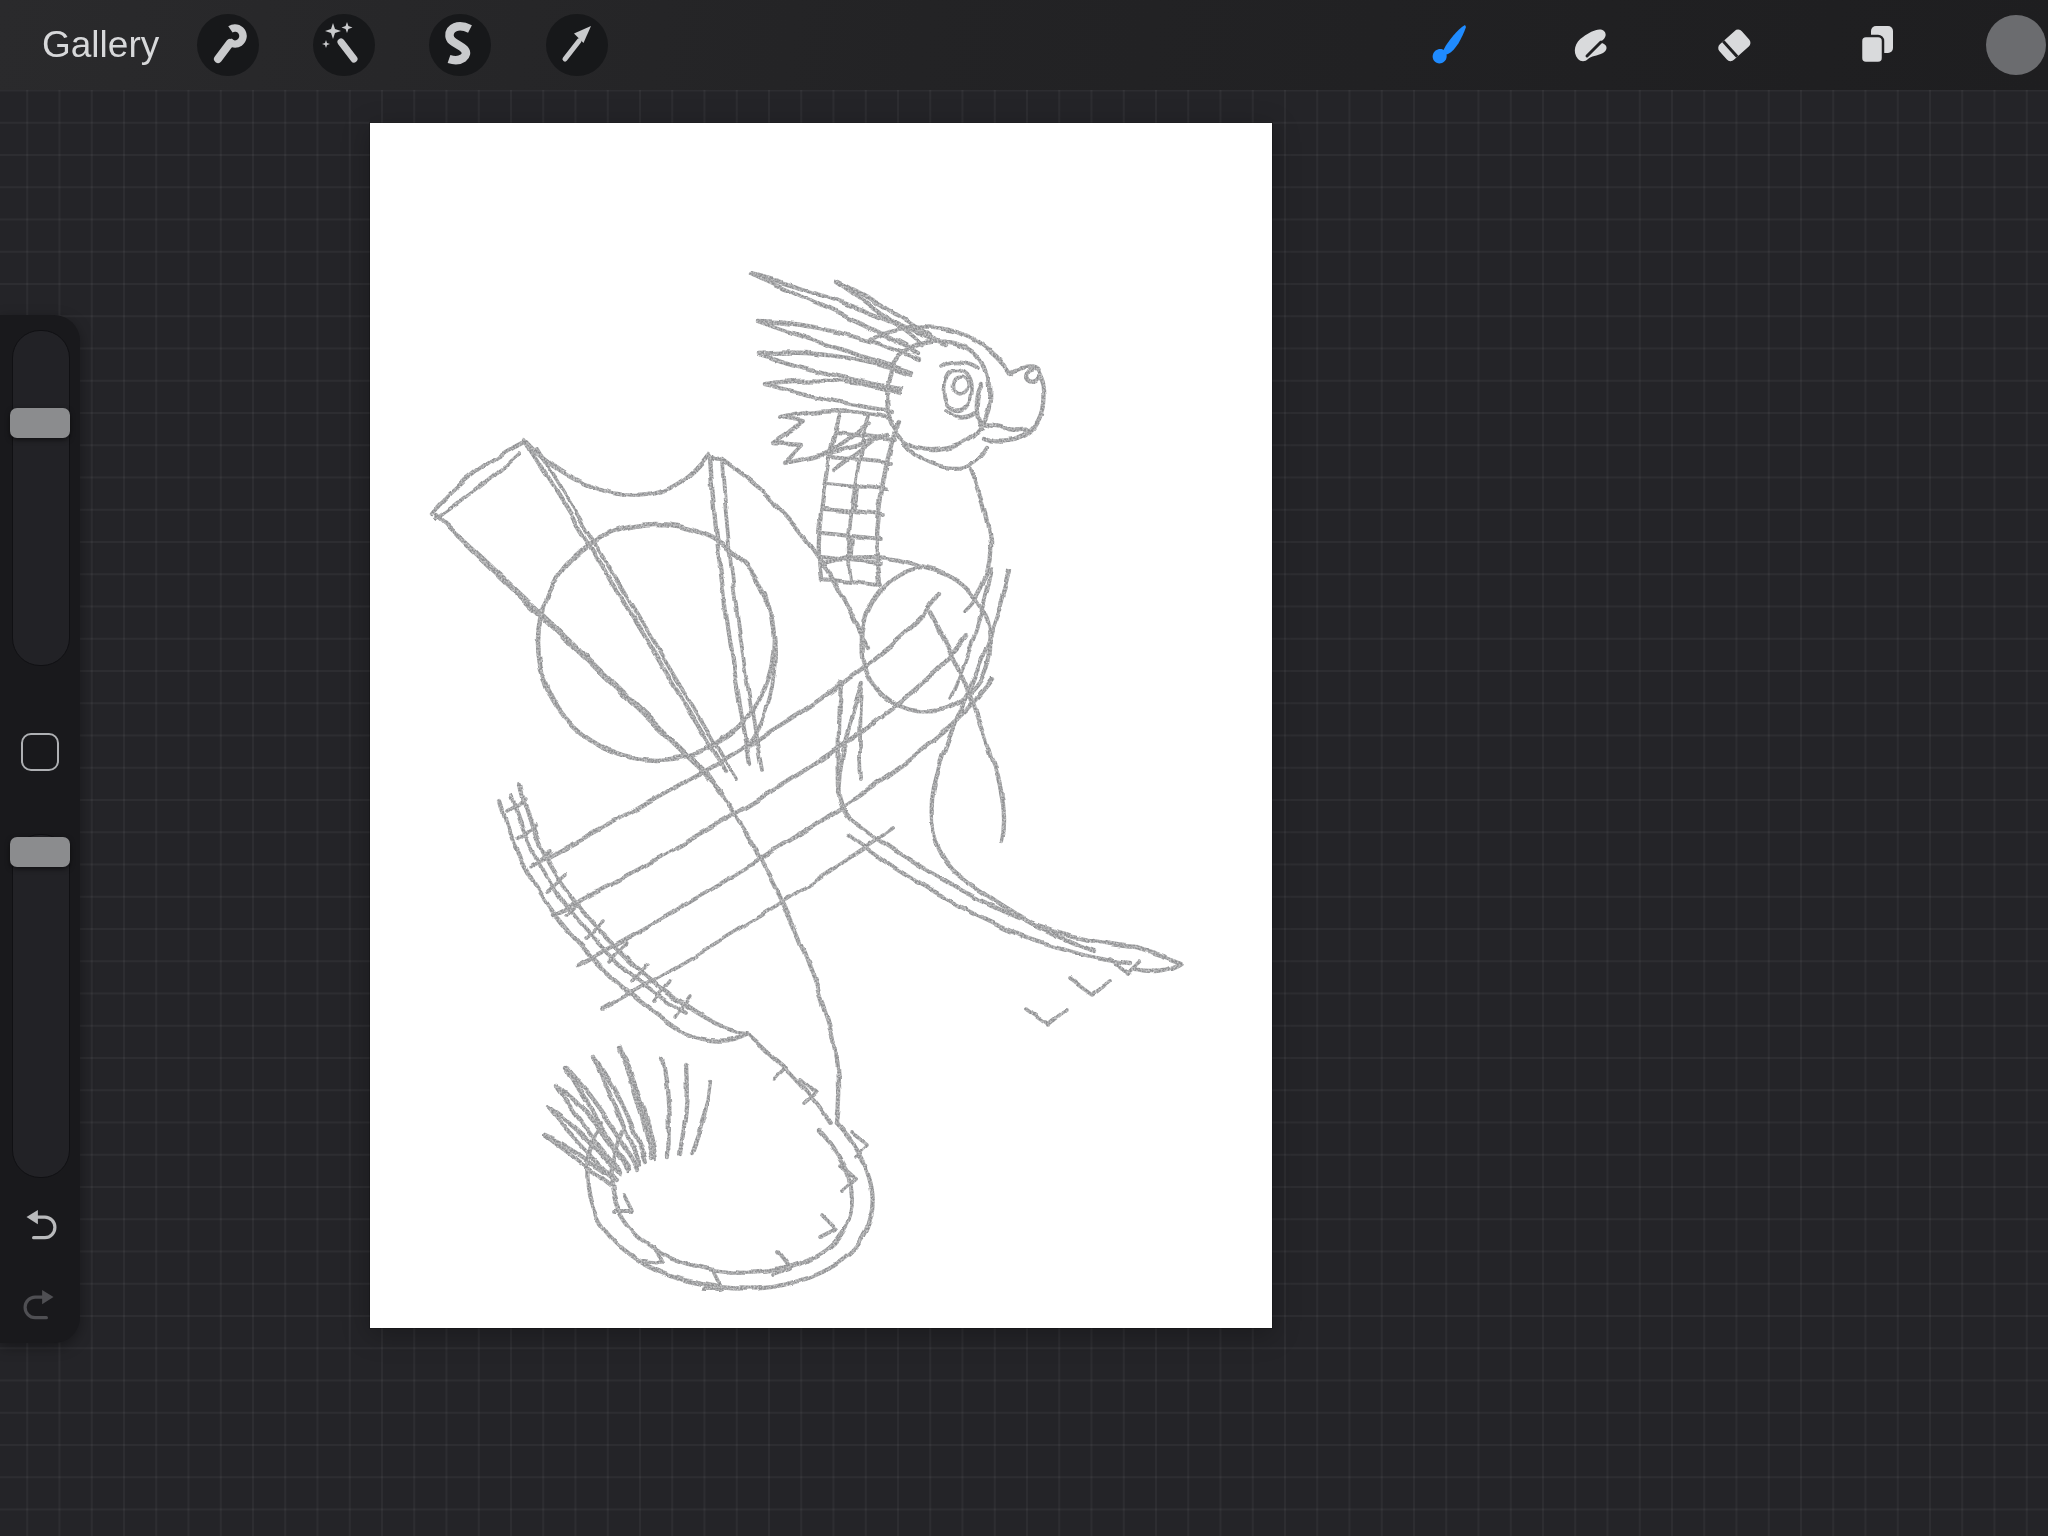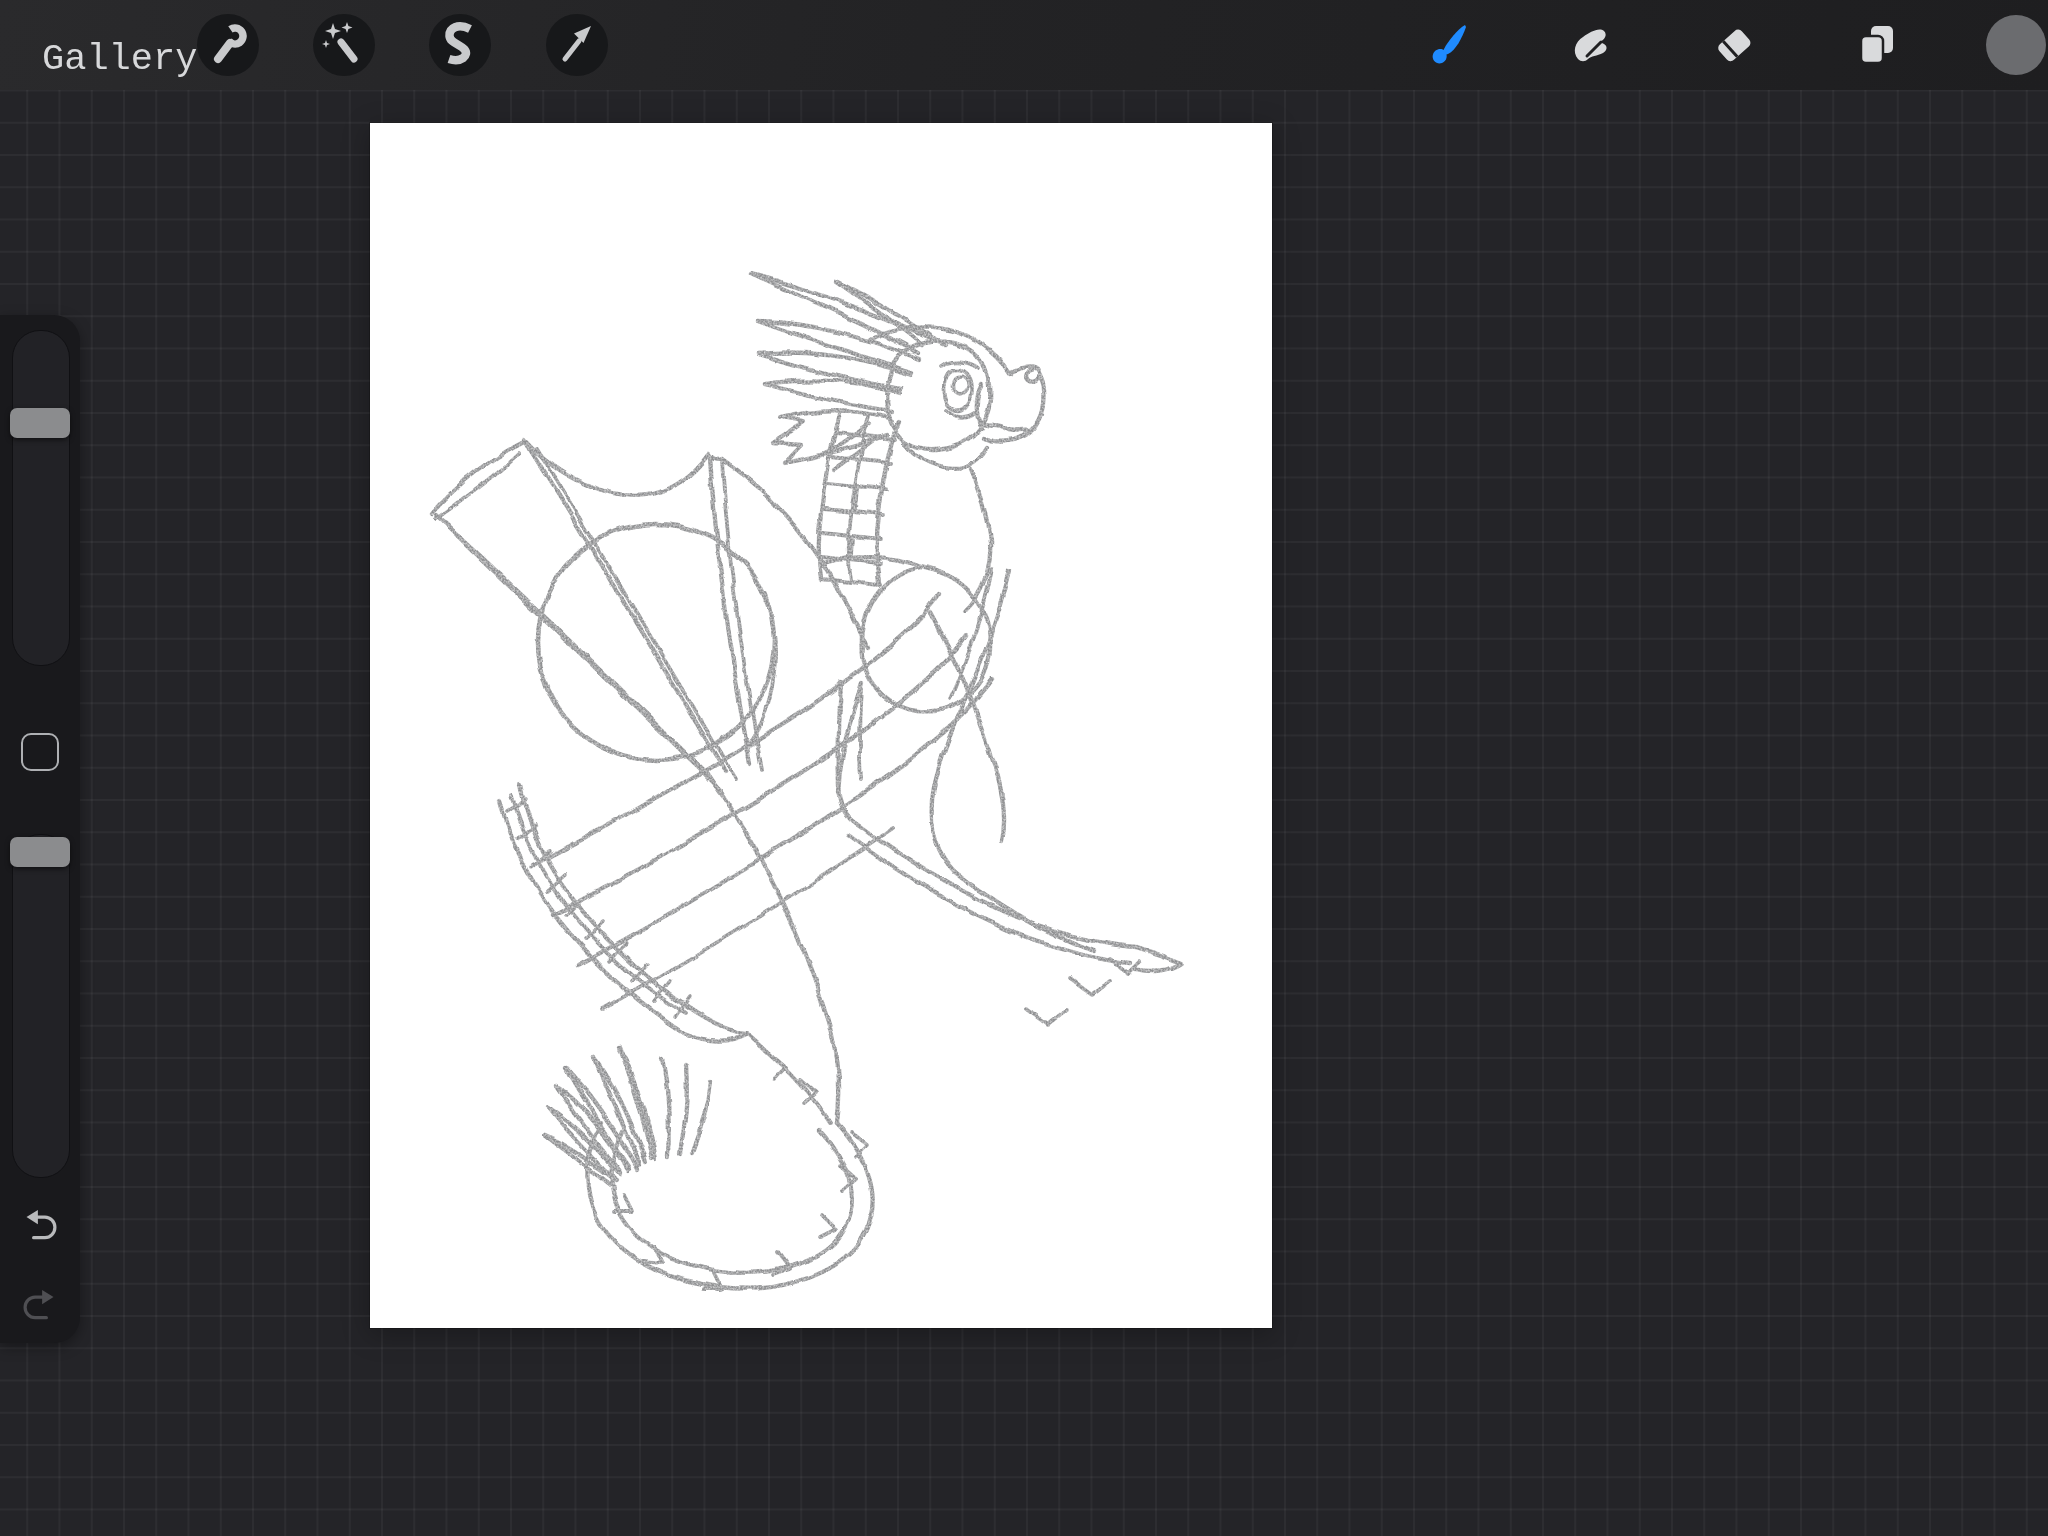--- a/index.html
+++ b/index.html
@@ -15,23 +15,22 @@
   }
   
   .topbar{
     position:absolute;left:0;top:0;width:2048px;height:90px;
     background:linear-gradient(100deg,#2a2a2c 0%,#232325 45%,#1e1e20 100%);
     z-index:30;
   }
   .gallery-btn{
     position:absolute;left:42px;top:0;height:90px;line-height:90px;
     background:none;border:none;padding:0;
-    color:#d7d8da;font-size:37px;font-family:Liberation Mono, monospace;
+    color:#d7d8da;font-size:37px;font-family:Liberation Sans, sans-serif;
     cursor:pointer;
-    margin-top:14px;
   }
   .circle-btn{
     position:absolute;top:14px;width:62px;height:62px;border-radius:50%;
     background:#17181a;border:none;padding:0;cursor:pointer;
   }
   .circle-btn svg{position:absolute;left:0;top:0;}
   .flat-btn{
     position:absolute;top:14px;width:62px;height:62px;background:none;border:none;padding:0;cursor:pointer;
   }
   

